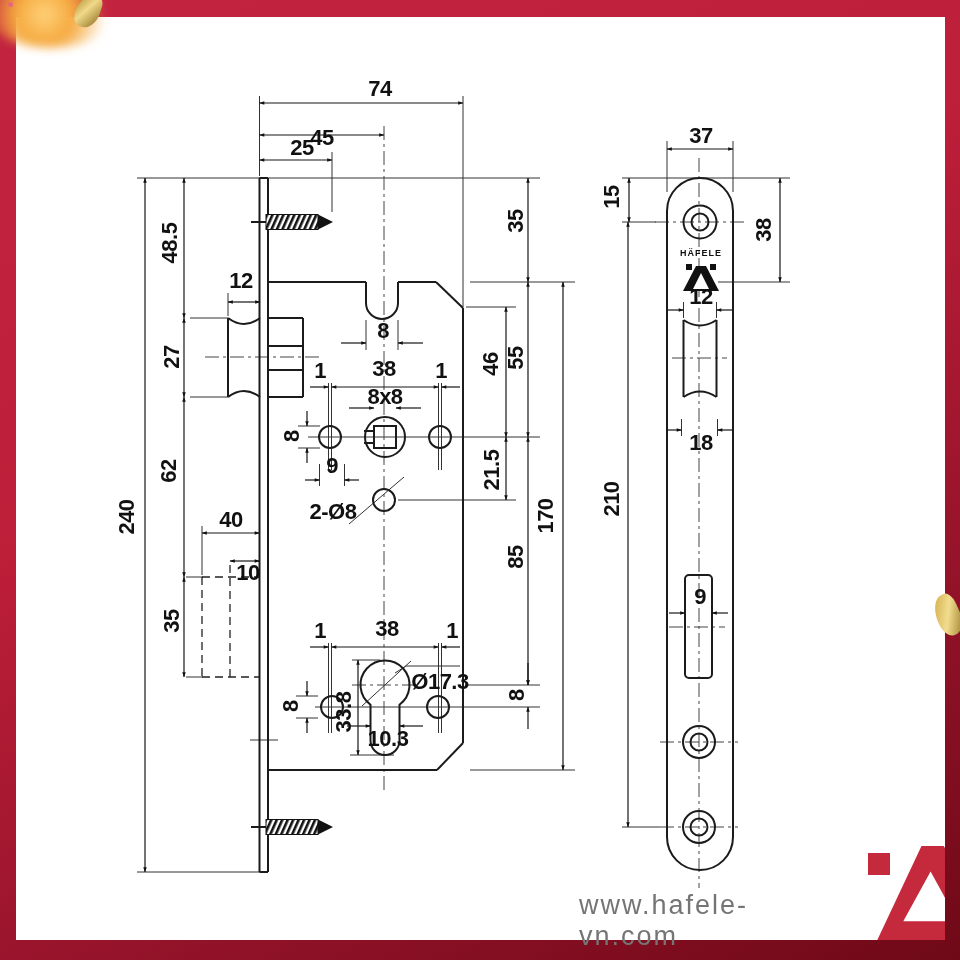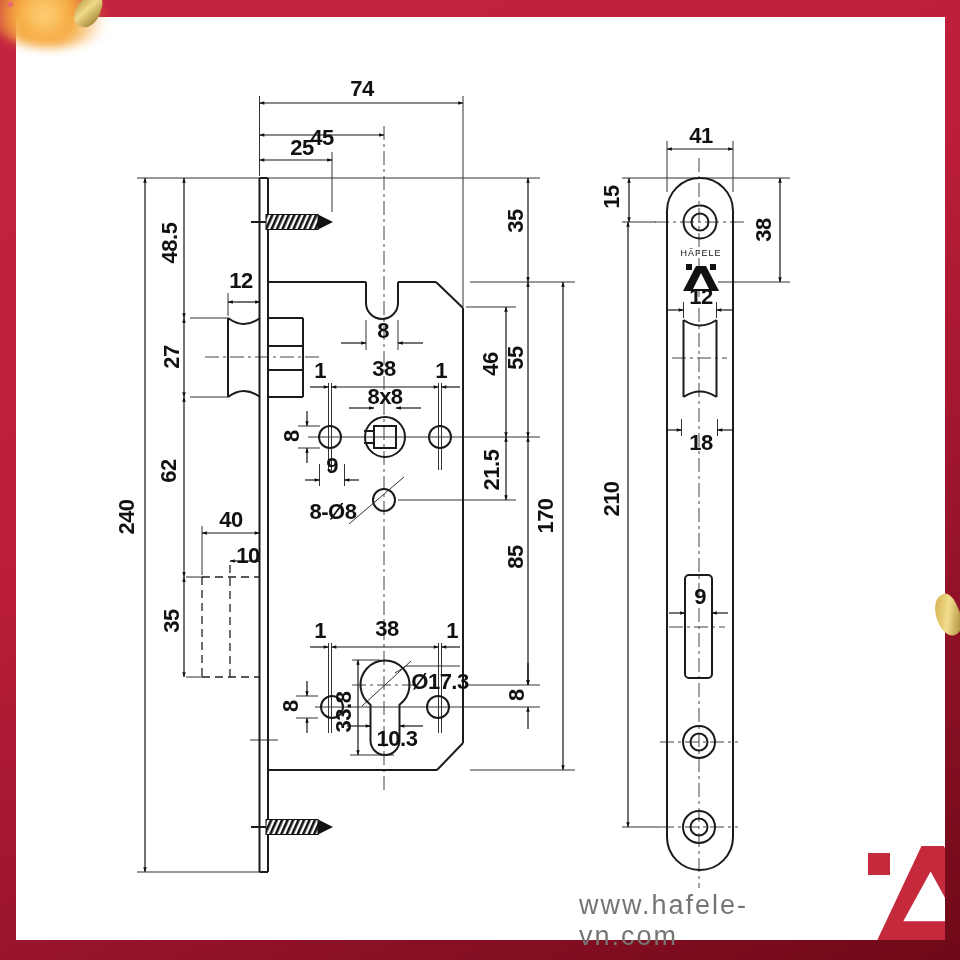--- a/index.html
+++ b/index.html
@@ -3,21 +3,21 @@
 <meta charset="utf-8">
 <style>
   html,body{margin:0;padding:0;width:960px;height:960px;overflow:hidden;
     font-family:"Liberation Sans",sans-serif;}
   body{background:linear-gradient(155deg,#c32440 0%,#bd1e38 40%,#97142b 70%,#6f0917 100%);}
   #canvas{position:absolute;left:16px;top:17px;width:929px;height:923px;background:#fff;overflow:hidden;}
   #drawing{position:absolute;left:0;top:0;}
   .dim{position:absolute;font-weight:bold;font-size:22px;color:#111;white-space:nowrap;
     transform:translate(-50%,-50%);letter-spacing:-0.5px;line-height:1;}
   .dim.v{transform:translate(-50%,-50%) rotate(-90deg);}
-  .brandsmall{position:absolute;font-size:9px;font-weight:normal;letter-spacing:1px;color:#111;
+  .brandsmall{position:absolute;font-size:9px;font-weight:bold;letter-spacing:1px;color:#111;
     transform:translate(-50%,-50%);}
   .website{position:absolute;left:706px;top:921px;transform:translate(-50%,-50%);
     font-size:27px;color:#757575;letter-spacing:2px;}
   
   #logoA{position:absolute;left:844px;top:829px;width:130px;height:94px;}
   #logoA .dot{position:absolute;left:8px;top:7px;width:22px;height:22px;background:#c5293c;}
   #logoA .a-body{position:absolute;left:16px;top:0;width:130px;height:94px;background:#c5293c;
     clip-path:polygon(35% 0,52% 0,100% 100%,1% 100%);}
   #logoA .a-hole{position:absolute;left:16px;top:0;width:130px;height:94px;background:#fff;
     clip-path:polygon(42% 27%,63% 80%,21% 80%);}
@@ -257,55 +257,55 @@
       <line x1="668" y1="310" x2="683.5" y2="310" marker-end="url(#ma)"></line>
       <line x1="716.5" y1="310" x2="732" y2="310" marker-start="url(#ma)"></line>
       <line x1="666" y1="430" x2="681.5" y2="430" marker-end="url(#ma)"></line>
       <line x1="717.5" y1="430" x2="733" y2="430" marker-start="url(#ma)"></line>
       <line x1="669" y1="613" x2="685" y2="613" marker-end="url(#ma)"></line>
       <line x1="712" y1="613" x2="728" y2="613" marker-start="url(#ma)"></line>
     </g>
   </g>
 </svg>
 
-<div class="dim" style="left:362px;top:89px">74</div>
+<div class="dim" style="left:380px;top:89px">74</div>
 <div class="dim" style="left:322px;top:138px">45</div>
 <div class="dim" style="left:302px;top:148px">25</div>
 <div class="dim v" style="left:516px;top:221px">35</div>
 <div class="dim v" style="left:170px;top:243px">48.5</div>
 <div class="dim" style="left:241px;top:281px">12</div>
 <div class="dim v" style="left:172px;top:357px">27</div>
 <div class="dim v" style="left:169px;top:471px">62</div>
 <div class="dim v" style="left:127px;top:517px">240</div>
 <div class="dim" style="left:231px;top:520px">40</div>
-<div class="dim" style="left:248px;top:556px">10</div>
+<div class="dim" style="left:248px;top:573px">10</div>
 <div class="dim v" style="left:172px;top:621px">35</div>
 <div class="dim" style="left:383px;top:331px">8</div>
 <div class="dim" style="left:320px;top:371px">1</div>
 <div class="dim" style="left:384px;top:369px">38</div>
 <div class="dim" style="left:441px;top:371px">1</div>
 <div class="dim" style="left:385px;top:397px">8x8</div>
 <div class="dim v" style="left:292px;top:436px">8</div>
 <div class="dim" style="left:332px;top:466px">9</div>
-<div class="dim" style="left:333px;top:512px">8-Ø8</div>
+<div class="dim" style="left:333px;top:512px">2-Ø8</div>
 <div class="dim v" style="left:491px;top:364px">46</div>
 <div class="dim v" style="left:516px;top:358px">55</div>
 <div class="dim v" style="left:492px;top:470px">21.5</div>
 <div class="dim v" style="left:546px;top:516px">170</div>
 <div class="dim v" style="left:516px;top:557px">85</div>
 <div class="dim" style="left:320px;top:631px">1</div>
 <div class="dim" style="left:387px;top:629px">38</div>
 <div class="dim" style="left:452px;top:631px">1</div>
 <div class="dim" style="left:440px;top:682px">Ø17.3</div>
 <div class="dim v" style="left:291px;top:706px">8</div>
 <div class="dim v" style="left:344px;top:712px">33.8</div>
-<div class="dim" style="left:397px;top:739px">10.3</div>
+<div class="dim" style="left:388px;top:739px">10.3</div>
 <div class="dim v" style="left:517px;top:695px">8</div>
 
-<div class="dim" style="left:701px;top:136px">41</div>
+<div class="dim" style="left:701px;top:136px">37</div>
 <div class="dim v" style="left:612px;top:197px">15</div>
 <div class="dim v" style="left:764px;top:230px">38</div>
 <div class="dim" style="left:701px;top:297px">12</div>
 <div class="dim" style="left:701px;top:443px">18</div>
 <div class="dim v" style="left:612px;top:499px">210</div>
 <div class="dim" style="left:700px;top:597px">9</div>
 
 <div class="brandsmall" style="left:701px;top:253px">HÄFELE</div>
 <div class="website">www.hafele-vn.com</div>
 

